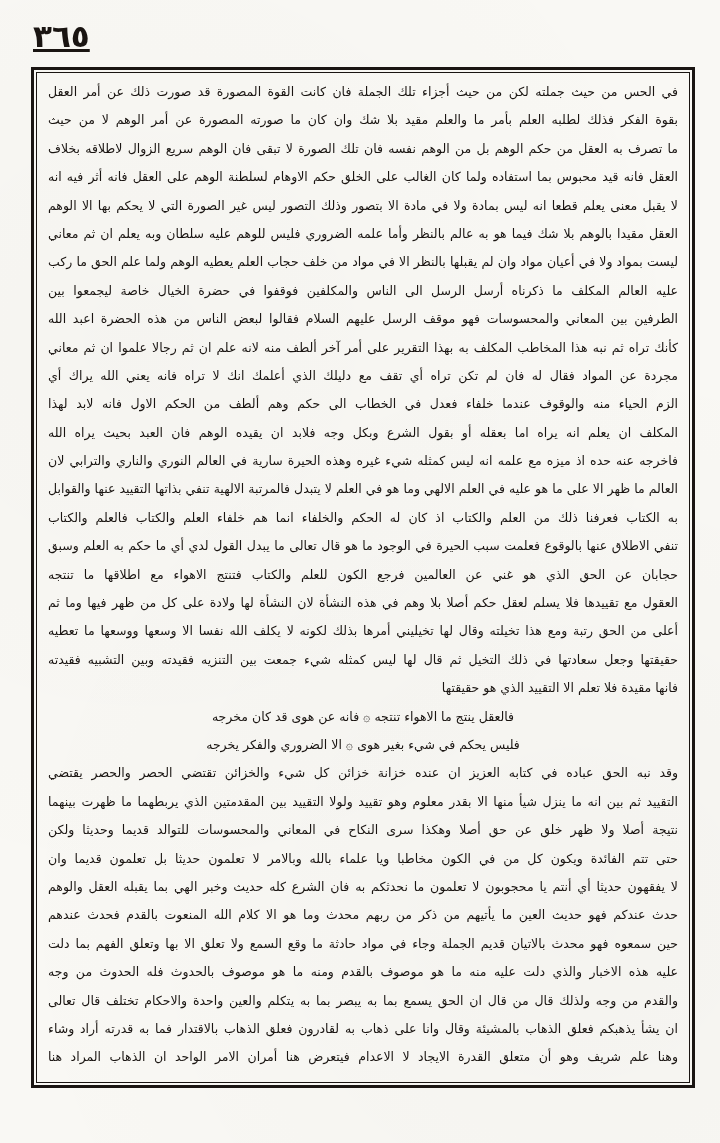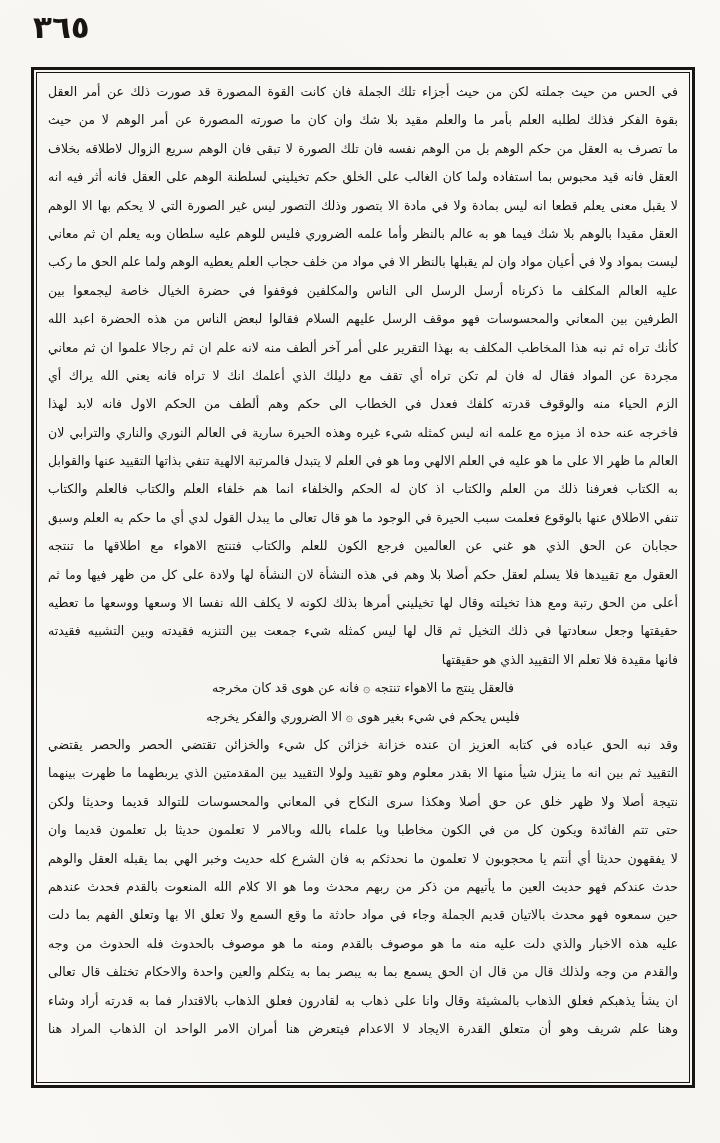--- a/index.html
+++ b/index.html
@@ -16,26 +16,27 @@
   }
   .page{
     position:relative;
     width:720px;height:1143px;
     background:var(--paper);
     background-image:radial-gradient(circle at 20% 30%, rgba(0,0,0,0.015), transparent 60%),
                      radial-gradient(circle at 80% 80%, rgba(0,0,0,0.02), transparent 55%);
   }
   .page-number{
     position:absolute;
-    top:9px;left:33px;
+    top:18px;left:33px;
     font-size:31px;
     font-weight:700;
     letter-spacing:1px;
     direction:rtl;
     color:var(--ink);
+    text-decoration:underline;
   }
   .frame{
     position:absolute;
     top:67px;left:31px;
     width:664px;height:1021px;
     border:3.5px solid var(--ink);
     padding:2px;
   }
   .frame-inner{
     width:100%;height:100%;
@@ -78,29 +79,30 @@
   <div class="page-number">٣٦٥</div>
 
   <div class="frame">
     <div class="frame-inner">
       <div class="text-block">
 
         <div class="para-1">
             <span class="line">في الحس من حيث جملته لكن من حيث أجزاء تلك الجملة فان كانت القوة المصورة قد صورت ذلك عن أمر العقل</span>
             <span class="line">بقوة الفكر فذلك لطلبه العلم بأمر ما والعلم مقيد بلا شك وان كان ما صورته المصورة عن أمر الوهم لا من حيث</span>
             <span class="line">ما تصرف به العقل من حكم الوهم بل من الوهم نفسه فان تلك الصورة لا تبقى فان الوهم سريع الزوال لاطلاقه بخلاف</span>
-            <span class="line">العقل فانه قيد محبوس بما استفاده ولما كان الغالب على الخلق حكم تخيليني لسلطنة الوهم على العقل فانه أثر فيه انه</span>
+            <span class="line">العقل فانه قيد محبوس بما استفاده ولما كان الغالب على الخلق حكم الاوهام لسلطنة الوهم على العقل فانه أثر فيه انه</span>
             <span class="line">لا يقبل معنى يعلم قطعا انه ليس بمادة ولا في مادة الا بتصور وذلك التصور ليس غير الصورة التي لا يحكم بها الا الوهم فصار</span>
             <span class="line">العقل مقيدا بالوهم بلا شك فيما هو به عالم بالنظر وأما علمه الضروري فليس للوهم عليه سلطان وبه يعلم ان ثم معاني</span>
             <span class="line">ليست بمواد ولا في أعيان مواد وان لم يقبلها بالنظر الا في مواد من خلف حجاب العلم يعطيه الوهم ولما علم الحق ما ركب</span>
             <span class="line">عليه العالم المكلف ما ذكرناه أرسل الرسل الى الناس والمكلفين فوقفوا في حضرة الخيال خاصة ليجمعوا بين</span>
             <span class="line">الطرفين بين المعاني والمحسوسات فهو موقف الرسل عليهم السلام فقالوا لبعض الناس من هذه الحضرة اعبد الله</span>
             <span class="line">كأنك تراه ثم نبه هذا المخاطب المكلف به بهذا التقرير على أمر آخر ألطف منه لانه علم ان ثم رجالا علموا ان ثم معاني</span>
             <span class="line">مجردة عن المواد فقال له فان لم تكن تراه أي تقف مع دليلك الذي أعلمك انك لا تراه فانه يعني الله يراك أي</span>
-            <span class="line">الزم الحياء منه والوقوف قدرته كلفك فعدل في الخطاب الى حكم وهم ألطف من الحكم الاول فانه لابد لهذا</span>
+            <span class="line">الزم الحياء منه والوقوف عندما خلفاء فعدل في الخطاب الى حكم وهم ألطف من الحكم الاول فانه لابد لهذا</span>
+            <span class="line">المكلف ان يعلم انه يراه اما بعقله أو بقول الشرع وبكل وجه فلابد ان يقيده الوهم فان العبد بحيث يراه الله</span>
             <span class="line">فاخرجه عنه حده اذ ميزه مع علمه انه ليس كمثله شيء غيره وهذه الحيرة سارية في العالم النوري والناري والترابي لان</span>
             <span class="line">العالم ما ظهر الا على ما هو عليه في العلم الالهي وما هو في العلم لا يتبدل فالمرتبة الالهية تنفي بذاتها التقييد عنها والقوابل</span>
             <span class="line">به الكتاب فعرفنا ذلك من العلم والكتاب اذ كان له الحكم والخلفاء انما هم خلفاء العلم والكتاب فالعلم والكتاب</span>
             <span class="line">تنفي الاطلاق عنها بالوقوع فعلمت سبب الحيرة في الوجود ما هو قال تعالى ما يبدل القول لدي أي ما حكم به العلم وسبق</span>
             <span class="line">حجابان عن الحق الذي هو غني عن العالمين فرجع الكون للعلم والكتاب فتنتج الاهواء مع اطلاقها ما تنتجه</span>
             <span class="line">العقول مع تقييدها فلا يسلم لعقل حكم أصلا بلا وهم في هذه النشأة لان النشأة لها ولادة على كل من ظهر فيها وما ثم</span>
             <span class="line">أعلى من الحق رتبة ومع هذا تخيلته وقال لها تخيليني أمرها بذلك لكونه لا يكلف الله نفسا الا وسعها ووسعها ما تعطيه</span>
             <span class="line">حقيقتها وجعل سعادتها في ذلك التخيل ثم قال لها ليس كمثله شيء جمعت بين التنزيه فقيدته وبين التشبيه فقيدته</span>
             <span class="line">فانها مقيدة فلا تعلم الا التقييد الذي هو حقيقتها</span>
           </div>

